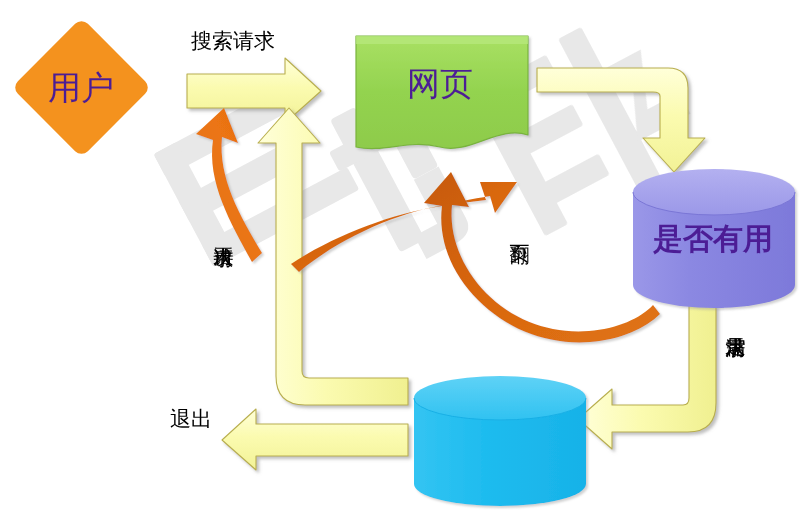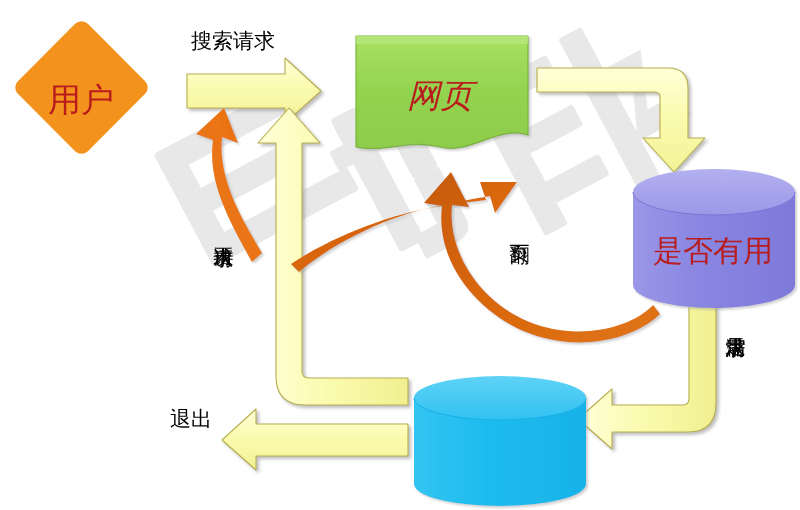--- a/index.html
+++ b/index.html
@@ -39,26 +39,25 @@
   }
   .label-v {
     font-size: 20px;
     writing-mode: vertical-rl;
     text-orientation: upright;
     letter-spacing: 0px;
     line-height: 1.0;
   }
   .node-text {
     position: absolute;
-    color: #b91c1c;
+    color: #4c1d95;
     font-family: "Liberation Serif", "DejaVu Serif", serif;
     white-space: nowrap;
     user-select: none;
     text-align: center;
-    margin-top: 12px;
   }
   .node-text-lg {
     font-size: 33px;
   }
   .node-text-md {
     font-size: 30px;
   }
 </style>
 </head>
 <body>
@@ -238,23 +237,23 @@
 
     <g filter="url(#softShadowLite)">
       <path d="M414 398 L414 484 A86 22 0 0 0 586 484 L586 398 Z" fill="url(#gradBlueBody)"></path>
       <ellipse cx="500" cy="398" rx="86" ry="22" fill="url(#gradBlueTop)"></ellipse>
       <path d="M414 398 A86 22 0 0 0 586 398" fill="none" stroke="#19b0e6" stroke-width="1"></path>
     </g>
   </svg>
 
   <div class="node-text node-text-lg" style="left:11px; top:66px; width:140px;">用户</div>
 
-  <div class="node-text node-text-lg" style="left:352px; top:62px; width:176px;font-style:italic;">网页</div>
-
-  <div class="node-text node-text-md" style="left:632px; top:219px; width:162px;">是否有用</div>
+  <div class="node-text node-text-lg" style="left:352px; top:62px; width:176px;">网页</div>
+
+  <div class="node-text node-text-md" style="left:632px; top:219px; width:162px;font-weight:bold;">是否有用</div>
 
 
   <div class="label label-h" style="left:191px; top:30px;">搜索请求</div>
 
 
   <div class="label label-v" style="left:726px; top:322px;">满足需求</div>
 
   <div class="label label-h" style="left:170px; top:408px;">退出</div>
 
   <div class="label label-v" style="left:214px; top:232px;">再次请求</div>

